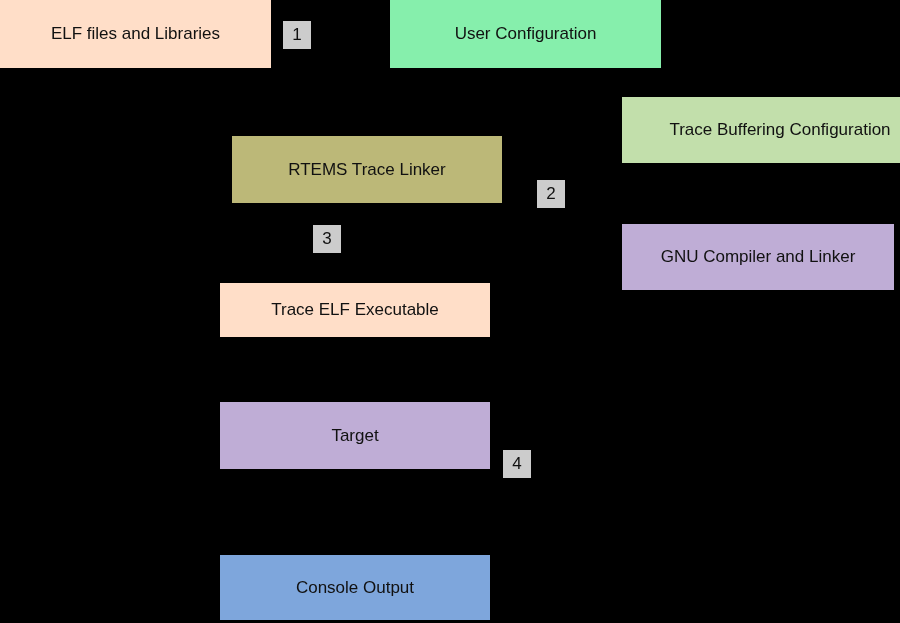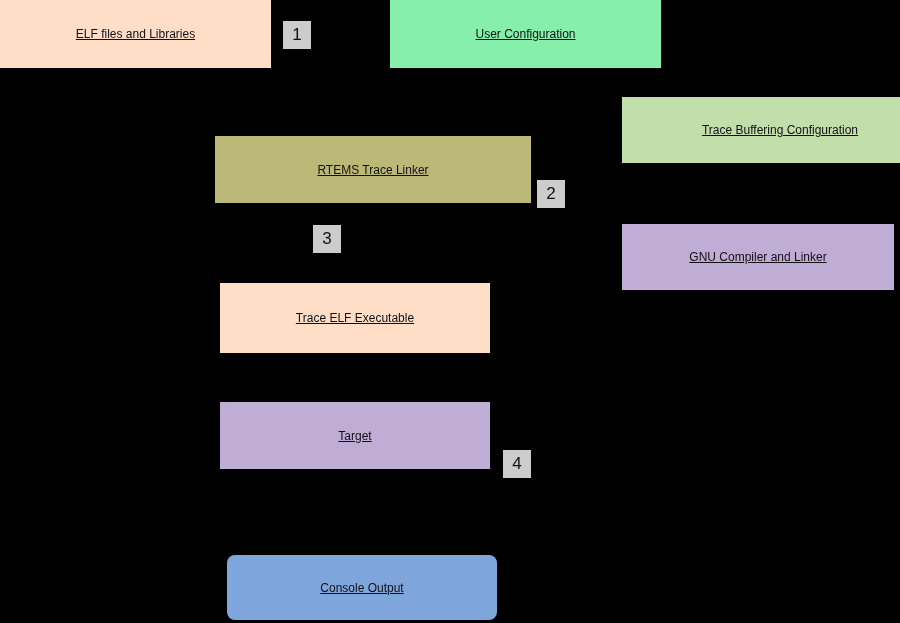--- a/index.html
+++ b/index.html
@@ -13,44 +13,43 @@
     position: relative;
     width: 900px; height: 623px;
     background: #000000;
   }
   .node {
     position: absolute;
     display: flex;
     align-items: center;
     justify-content: center;
     text-align: center;
-    font-size: 12px;
+    font-size: 17px;
     color: #111111;
     box-sizing: border-box;
-    text-decoration: underline;
   }
   .badge {
     position: absolute;
     width: 28px; height: 28px;
     display: flex;
     align-items: center;
     justify-content: center;
     font-size: 17px;
     color: #111111;
     box-sizing: border-box;
   }
   
   .n-elf      { left: 0px;   top: 0px;   width: 271px; height: 68px; }
   .n-user     { left: 390px; top: 0px;   width: 271px; height: 68px; }
   .n-tracebuf { left: 622px; top: 97px;  width: 316px; height: 66px; }
   .n-gnu      { left: 622px; top: 190px; width: 272px; height: 66px; }
-  .n-linker   { left: 215px; top: 136px; width: 316px; height: 67px; }
-  .n-traceelf { left: 220px; top: 283px; width: 270px; height: 70px; }
+  .n-linker   { left: 232px; top: 136px; width: 270px; height: 67px; }
+  .n-traceelf { left: 220px; top: 283px; width: 270px; height: 54px; }
   .n-target   { left: 220px; top: 402px; width: 270px; height: 67px; }
-  .n-console  { left: 227px; top: 555px; width: 270px; height: 65px; border-radius: 8px; }
+  .n-console  { left: 220px; top: 555px; width: 270px; height: 65px; }
   .b-1 { left: 283px; top: 21px;  }
   .b-2 { left: 537px; top: 180px; }
   .b-3 { left: 313px; top: 225px; }
   .b-4 { left: 503px; top: 450px; }
 </style>
 </head>
 <body>
 
 <div class="canvas">
 

